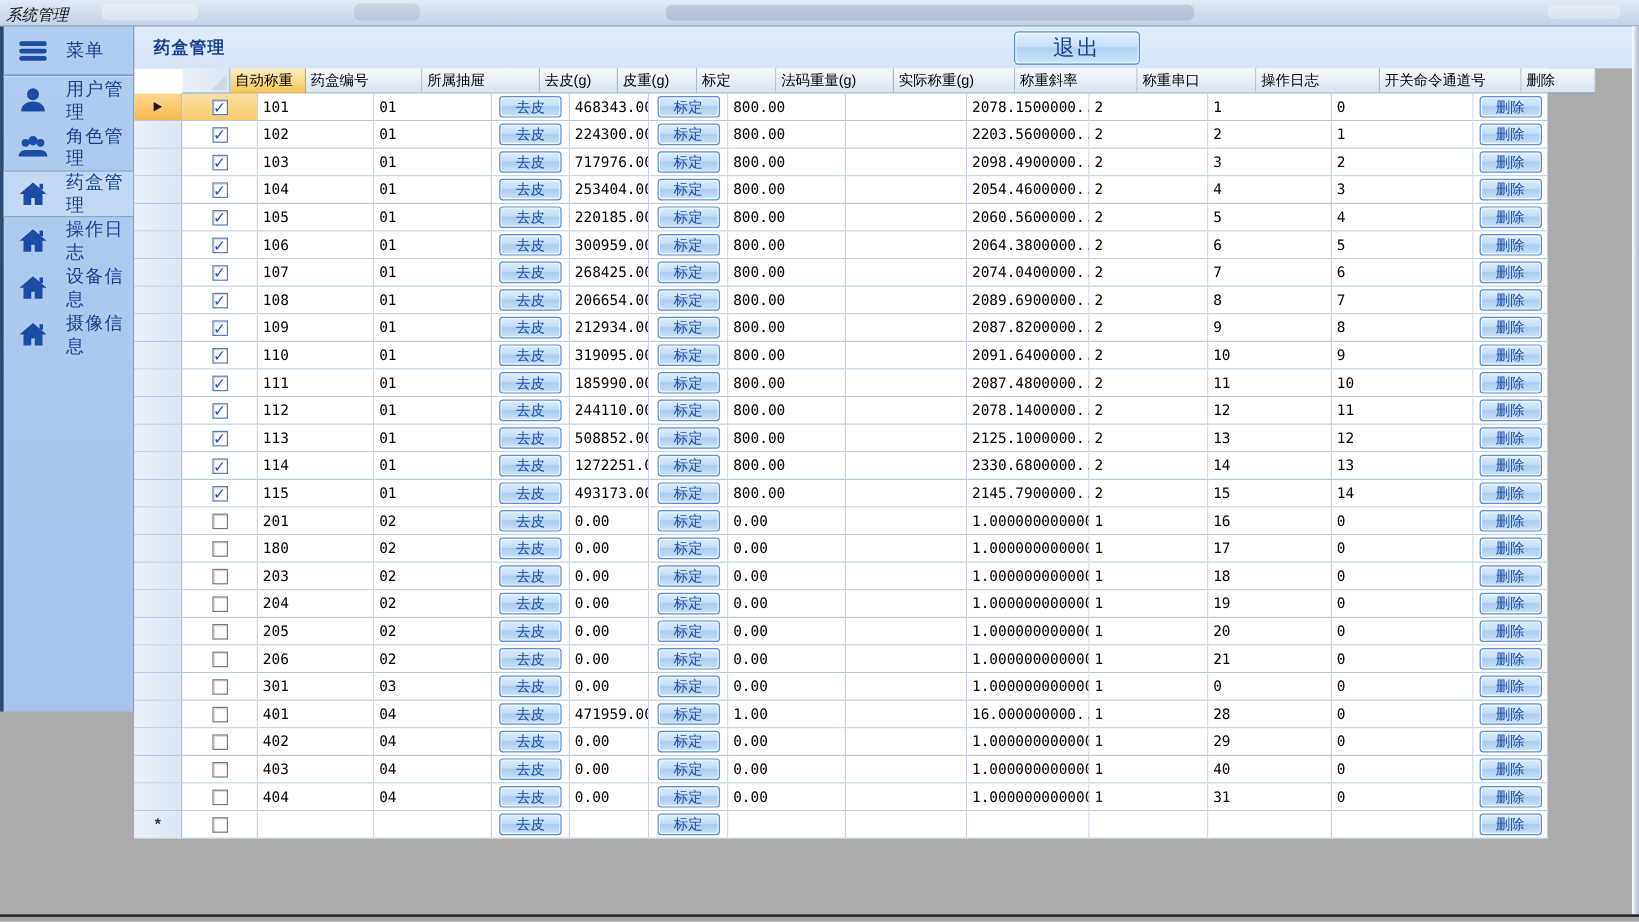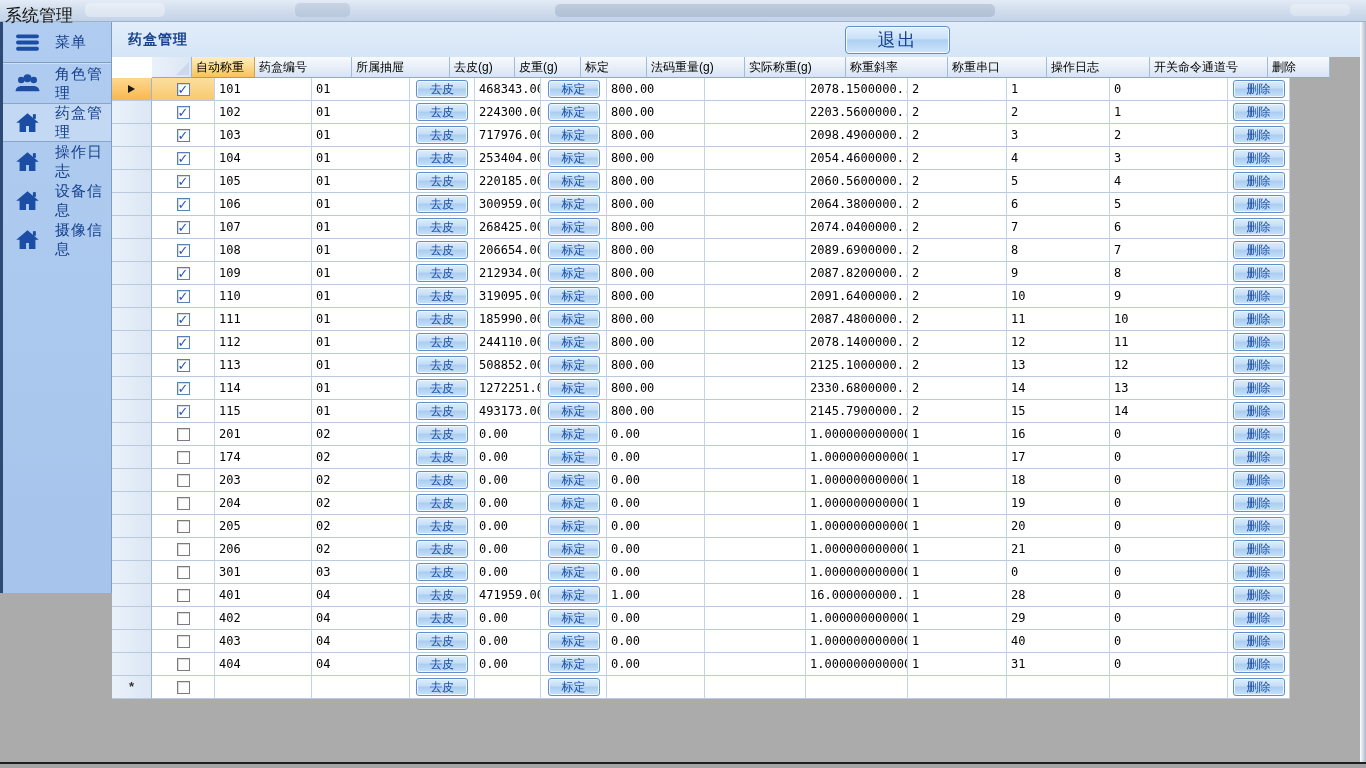--- a/index.html
+++ b/index.html
@@ -4,21 +4,21 @@
 <style>
   * { margin:0; padding:0; box-sizing:border-box; }
   html,body { width:1366px; height:768px; overflow:hidden;
     font-family:"Liberation Sans","DejaVu Sans",sans-serif; }
   body { position:relative; background:#ababab; }
 
   
   .titlebar { position:absolute; left:0; top:0; width:1366px; height:22px;
     background:linear-gradient(180deg,#e3ebf6 0%,#cfdcec 55%,#c3d3e7 100%);
     border-bottom:1px solid #9fb2c9; z-index:5; }
-  .titlebar-text { position:absolute; left:5px; top:4px; font-size:17px; color:#111; }
+  .titlebar-text { position:absolute; left:5px; top:4px; font-size:13px; color:#111;font-style:italic; }
   .tb-blob { position:absolute; border-radius:5px; }
   .tb-blob.b1 { left:85px; top:3px; width:80px; height:14px; background:rgba(255,255,255,.35); }
   .tb-blob.b2 { left:295px; top:3px; width:55px; height:14px; background:rgba(120,140,170,.20); }
   .tb-blob.b3 { left:555px; top:4px; width:440px; height:13px; background:rgba(95,115,150,.22); }
   .tb-blob.b4 { left:1290px; top:4px; width:60px; height:12px; background:rgba(255,255,255,.30); }
 
   
   .main { position:absolute; left:0; top:22px; width:1366px; height:571px; display:flex; }
   .bottom-frame { position:absolute; left:0; bottom:0; width:1366px; height:6px;
     background:#a4a4a4; border-top:2px solid #1f1f1f; z-index:6; }
@@ -113,20 +113,29 @@
             <rect x="1" y="16" width="22" height="3.8" rx="1.9"></rect>
           </svg>
         </span>
       <span class="side-label">菜单</span>
     </div>
     <div class="side-divider"></div>
     <div id="sidebar-items">
         <div class="side-item">
           <span class="side-icon">
             <svg viewBox="0 0 24 24">
+              <circle cx="12" cy="7.2" r="4.8"></circle>
+              <path d="M2.5 21c0-5 4.2-8 9.5-8s9.5 3 9.5 8z"></path>
+            </svg>
+          </span>
+          <span class="side-label">用户管理</span>
+        </div>
+        <div class="side-item">
+          <span class="side-icon">
+            <svg viewBox="0 0 24 24">
               <circle cx="6" cy="8.6" r="3.1"></circle>
               <circle cx="18" cy="8.6" r="3.1"></circle>
               <circle cx="12" cy="7" r="3.8"></circle>
               <path d="M0.5 19.5c0-3.2 2.5-5.2 5.8-5.2h11.4c3.3 0 5.8 2 5.8 5.2z"></path>
             </svg>
           </span>
           <span class="side-label">角色管理</span>
         </div>
         <div class="side-item selected">
           <span class="side-icon">
@@ -573,21 +582,21 @@
           <div class="gc num cw12">0</div>
           <div class="gc center cw13">
             <button class="cell-btn">删除</button>
           </div>
         </div>
         <div class="g-row">
           <div class="gc rowhead cw0"></div>
           <div class="gc center cw1">
             <span class="chk"></span>
           </div>
-          <div class="gc num cw2">174</div>
+          <div class="gc num cw2">180</div>
           <div class="gc num cw3">02</div>
           <div class="gc center cw4">
             <button class="cell-btn">去皮</button>
           </div>
           <div class="gc num cw5">0.00</div>
           <div class="gc center cw6">
             <button class="cell-btn">标定</button>
           </div>
           <div class="gc num cw7">0.00</div>
           <div class="gc num cw8"></div>

